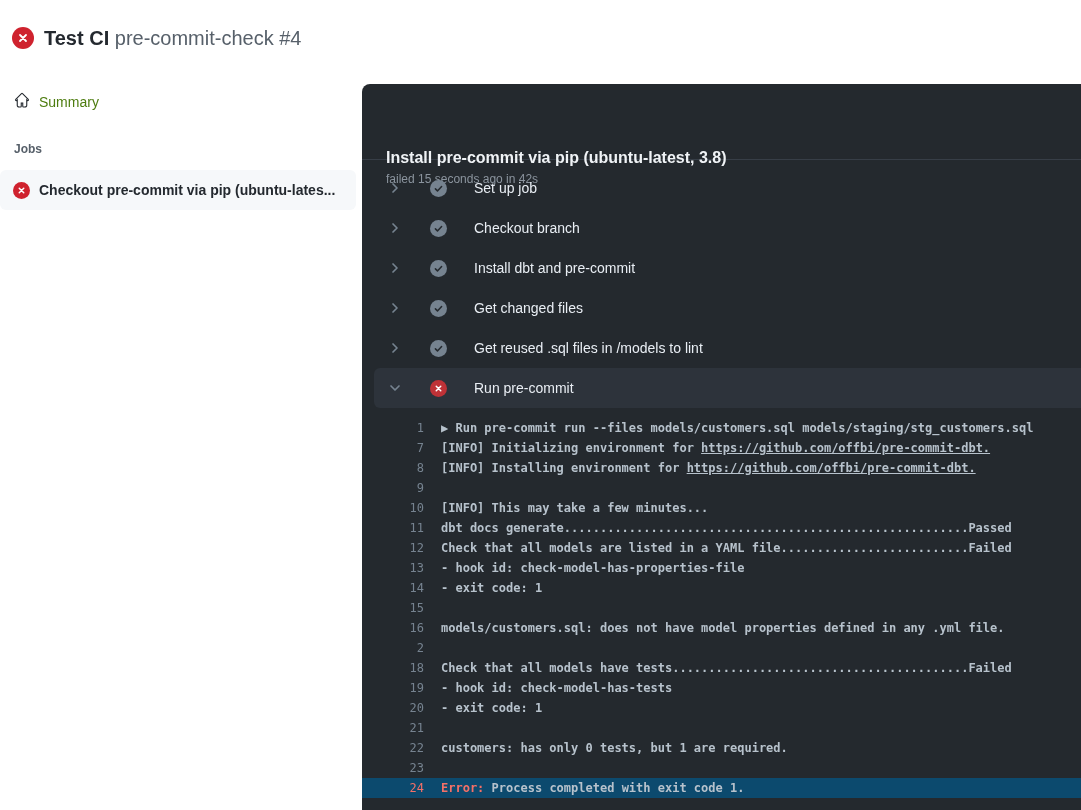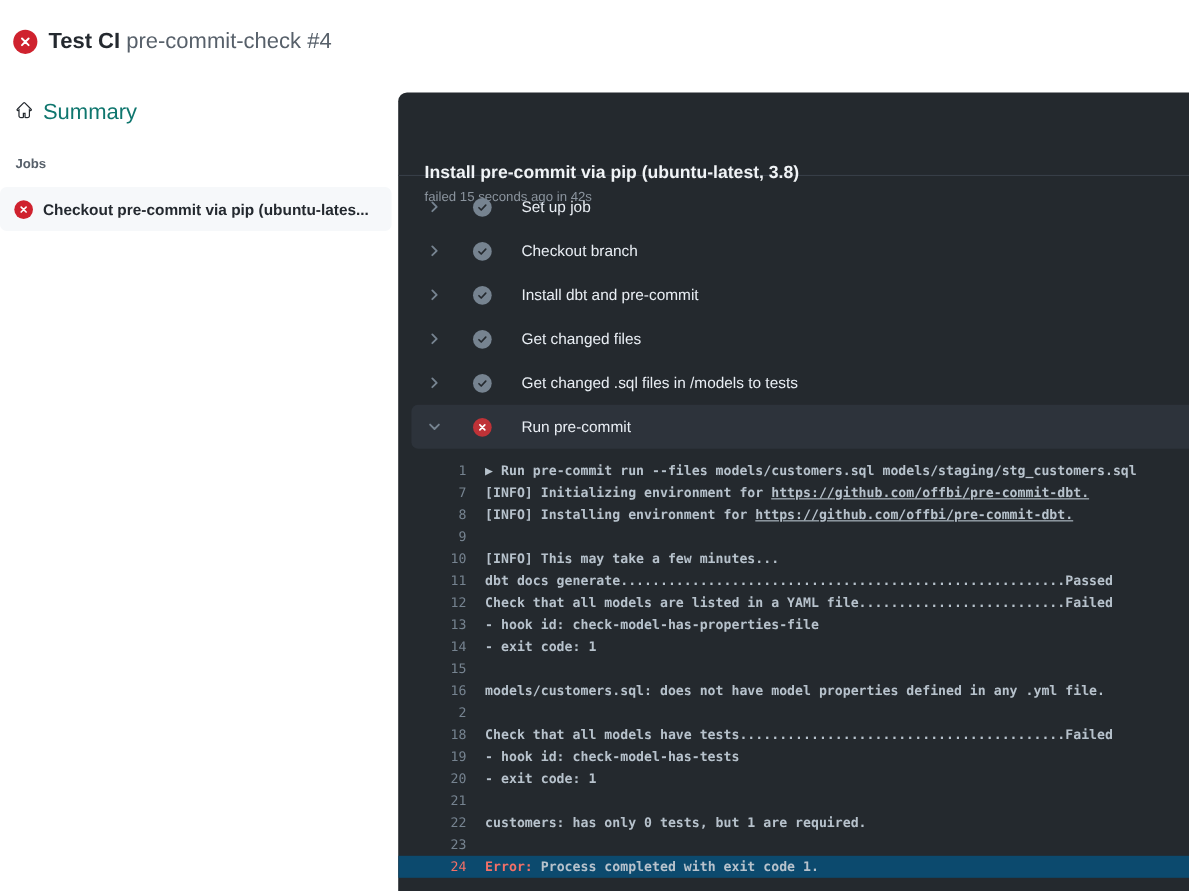--- a/index.html
+++ b/index.html
@@ -13,21 +13,21 @@
                    display:flex; align-items:center; justify-content:center; flex-shrink:0; }
   .status-circle svg { display:block; }
   .app-title { margin-left:10px; font-size:20px; color:#24292f; white-space:nowrap; }
   .app-title b { font-weight:700; }
   .app-title .wf-run { color:#57606a; font-weight:400; }
 
   
   .sidebar { position:absolute; top:76px; left:0; width:362px; bottom:0; background:#ffffff; }
   .summary-row { position:absolute; top:12px; left:14px; height:28px;
                  display:flex; align-items:center; gap:9px; cursor:pointer; }
-  .summary-row span.lbl { font-size:20px; color:#0f766e;text-align:center; }
+  .summary-row span.lbl { font-size:14px; color:#4d7c0f;text-align:center; }
   .jobs-heading { position:absolute; top:66px; left:14px; font-size:12px; font-weight:700; color:#57606a; }
   .job-item { position:absolute; top:94px; left:0; width:356px; height:40px;
               background:#f6f8fa; border-radius:6px; display:flex; align-items:center;
               padding-left:13px; gap:9px; cursor:pointer; }
   .job-item .mini-x { width:17px; height:17px; border-radius:50%; background:#cf222e;
                       display:flex; align-items:center; justify-content:center; flex-shrink:0; }
   .job-item .lbl { font-size:14px; font-weight:600; color:#24292f; white-space:nowrap;
                    overflow:hidden; }
 
   
@@ -153,21 +153,21 @@
         <span class="chev">
           <svg width="16" height="16" viewBox="0 0 16 16">
             <path d="M6 4l4 4-4 4" fill="none" stroke="#768390" stroke-width="1.7" stroke-linecap="round" stroke-linejoin="round"></path>
           </svg>
         </span>
         <span class="st-ic ok">
           <svg width="11" height="11" viewBox="0 0 16 16">
             <path d="M3.5 8.5l3 3 6-6.5" fill="none" stroke="#24292e" stroke-width="2.2" stroke-linecap="round" stroke-linejoin="round"></path>
           </svg>
         </span>
-        <span class="lbl">Get changed .sql files in /models to tests</span>
+        <span class="lbl">Get reused .sql files in /models to lint</span>
       </div>
       <div class="step selected">
         <span class="chev">
           <svg width="16" height="16" viewBox="0 0 16 16">
             <path d="M4 6l4 4 4-4" fill="none" stroke="#768390" stroke-width="1.7" stroke-linecap="round" stroke-linejoin="round"></path>
           </svg>
         </span>
         <span class="st-ic fail">
           <svg width="9" height="9" viewBox="0 0 12 12">
             <path d="M3 3l6 6M9 3l-6 6" stroke="#ffffff" stroke-width="2" stroke-linecap="round"></path>

